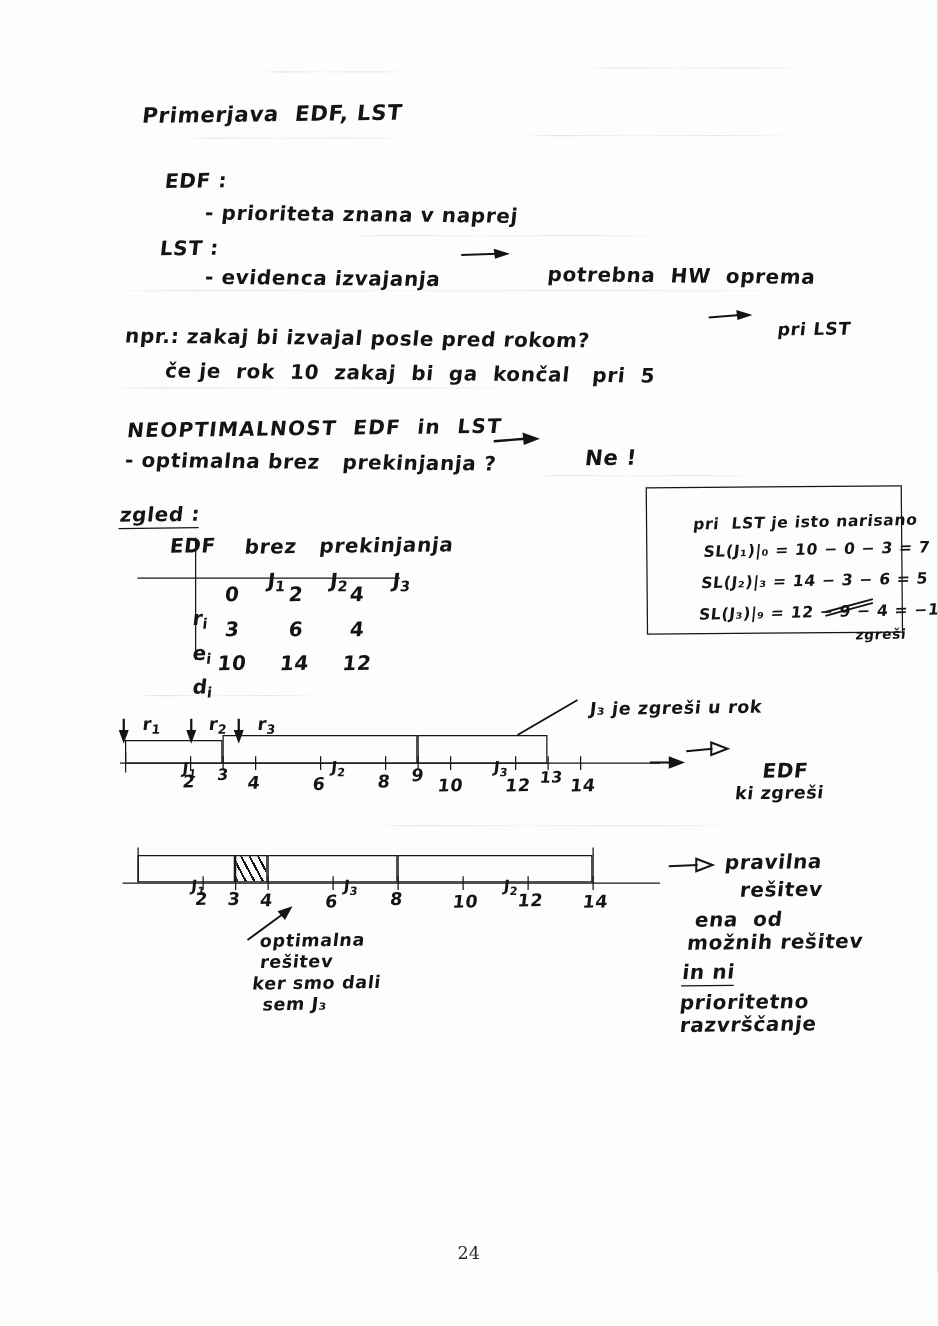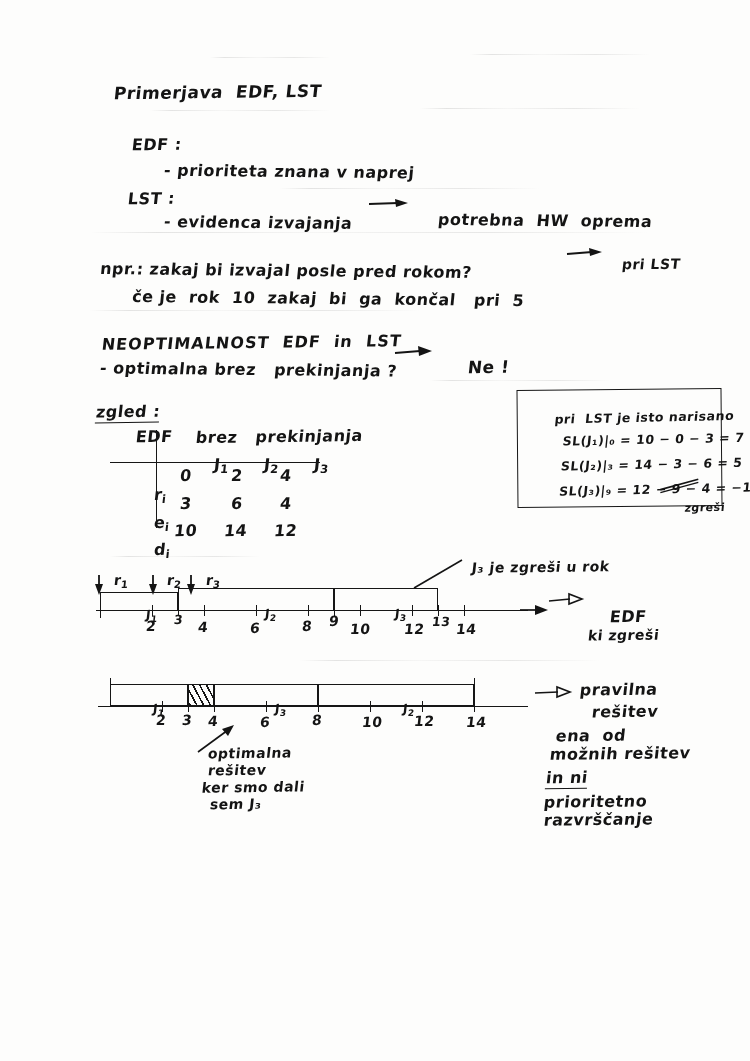--- a/index.html
+++ b/index.html
@@ -344,14 +344,17 @@
     <path d="M36,8 L23,3 L23,13 Z" fill="none" stroke="#141414" stroke-width="1.6"></path>
   </svg>
   <div class="hw s2" style="left:580px;top:680px;"><span class="sk">pravilna</span></div>
   <div class="hw s2" style="left:592px;top:702px;"><span class="sk">rešitev</span></div>
   <div class="hw s2" style="left:556px;top:726px;"><span class="sk">ena  od</span></div>
   <div class="hw s2" style="left:550px;top:744px;"><span class="sk">možnih rešitev</span></div>
   <div class="hw s2" style="left:546px;top:768px;"><span class="sk uline">in ni</span></div>
   <div class="hw s2" style="left:544px;top:792px;"><span class="sk">prioritetno</span></div>
   <div class="hw s2" style="left:544px;top:810px;"><span class="sk">razvrščanje</span></div>
 
+  <div class="pg" style="top:995px;">
+    <span>24</span>
+  </div>
 
 </div>
 
 </body></html>

